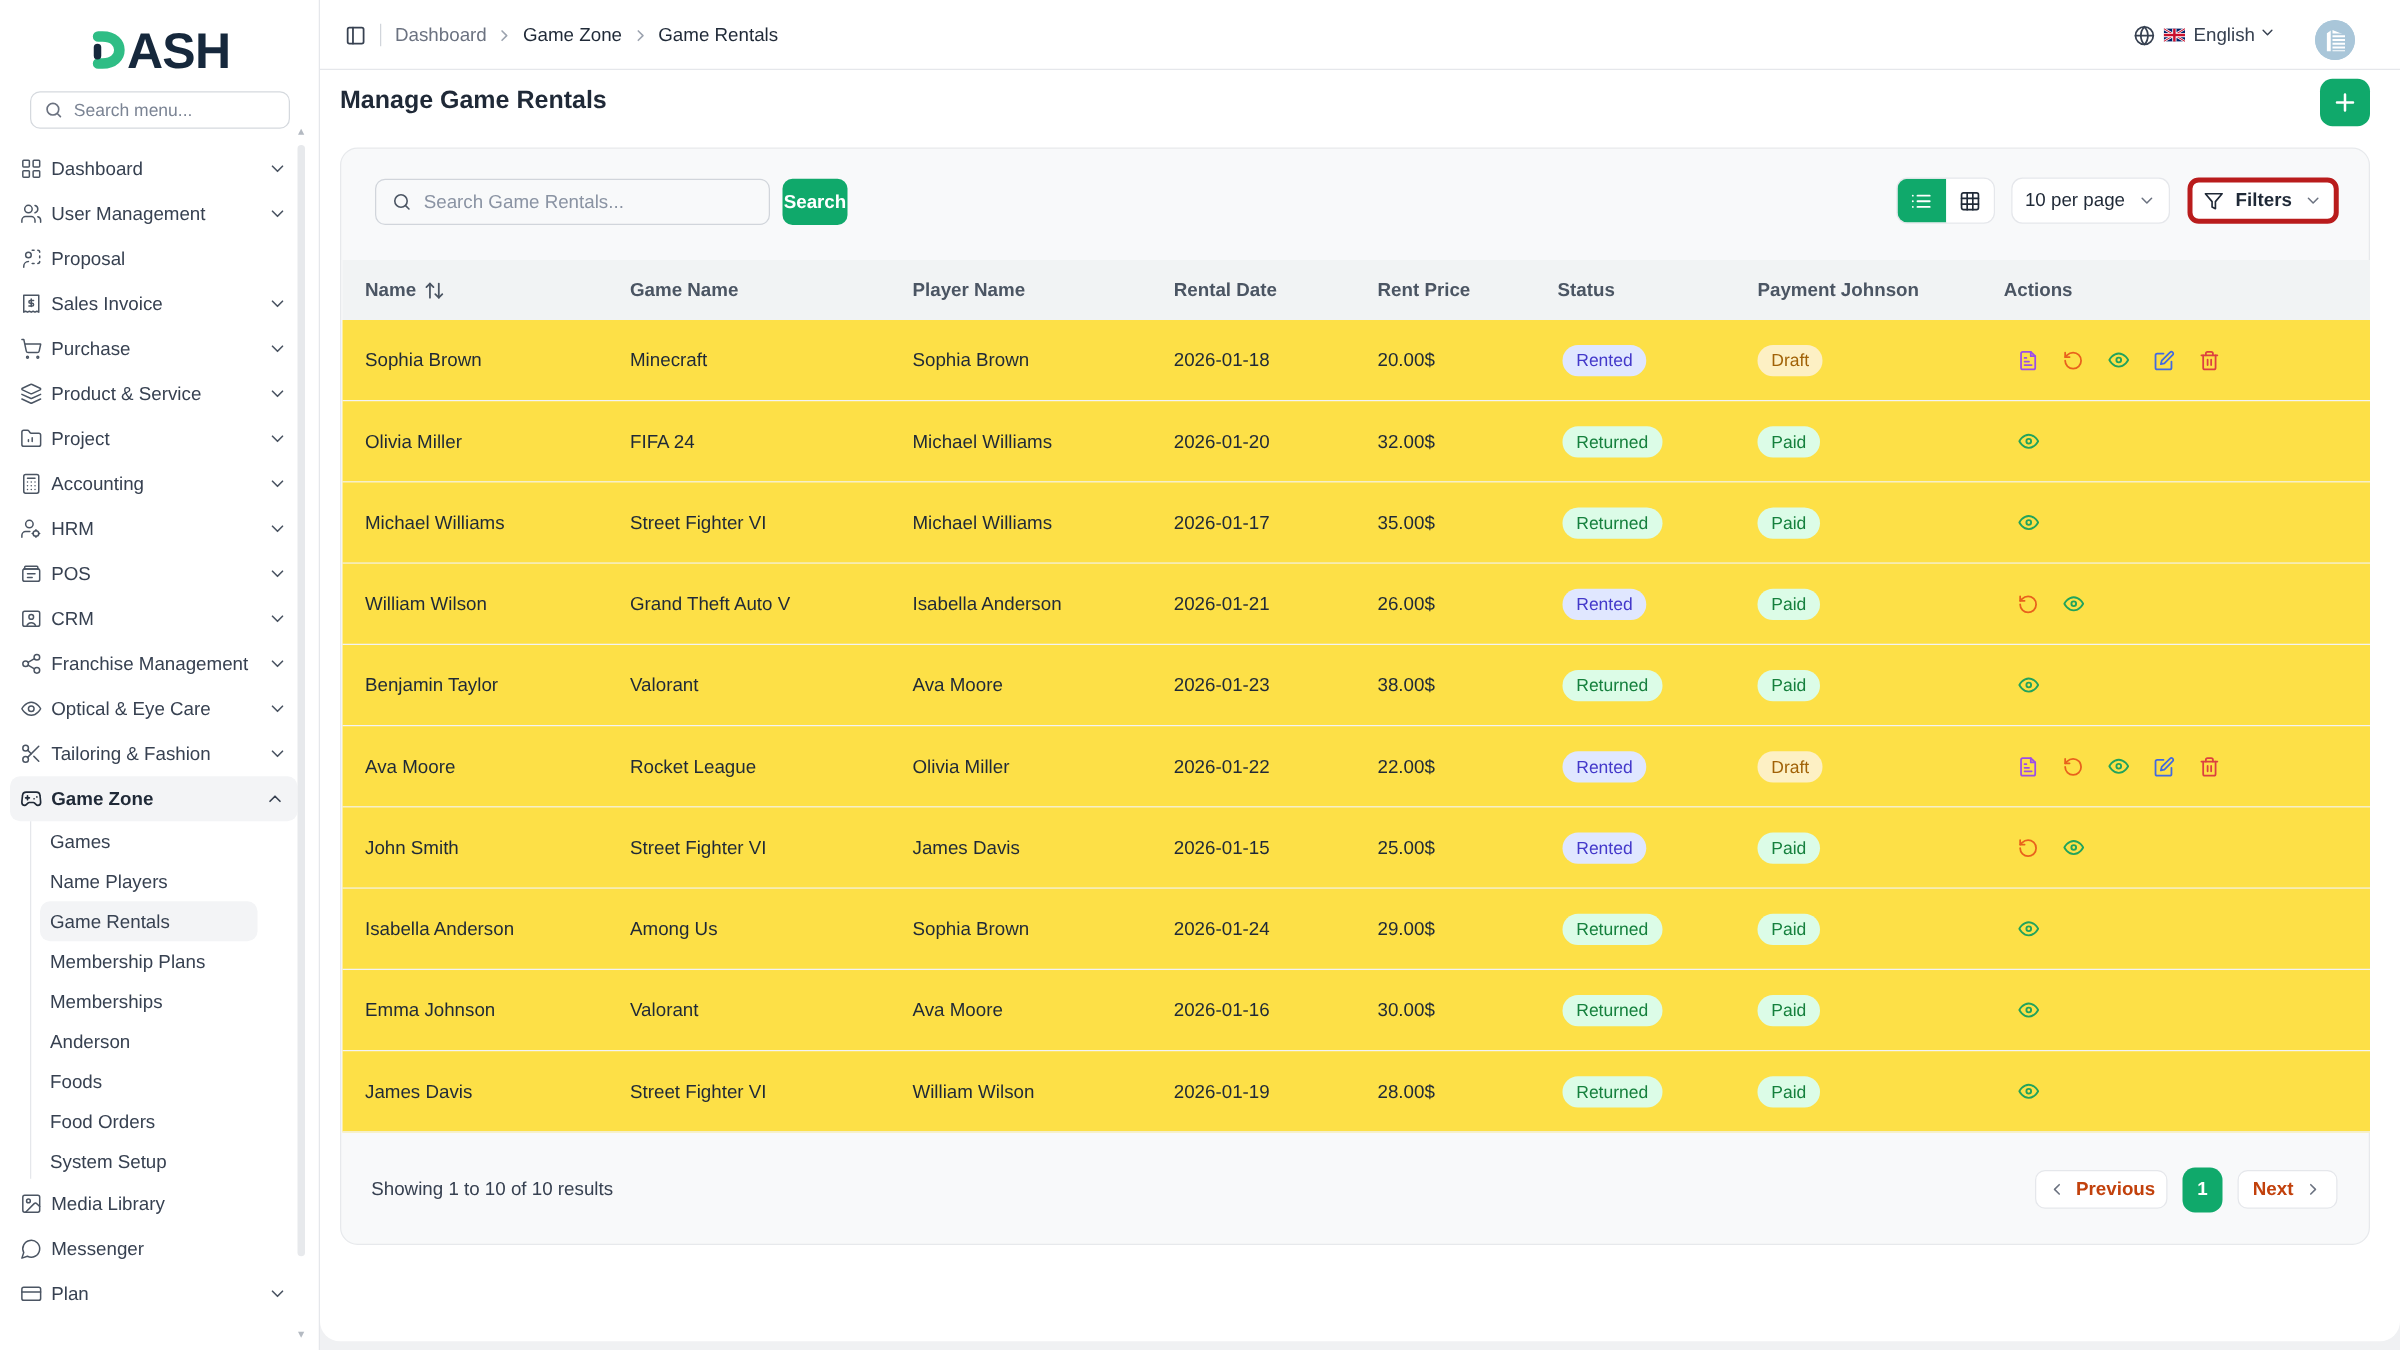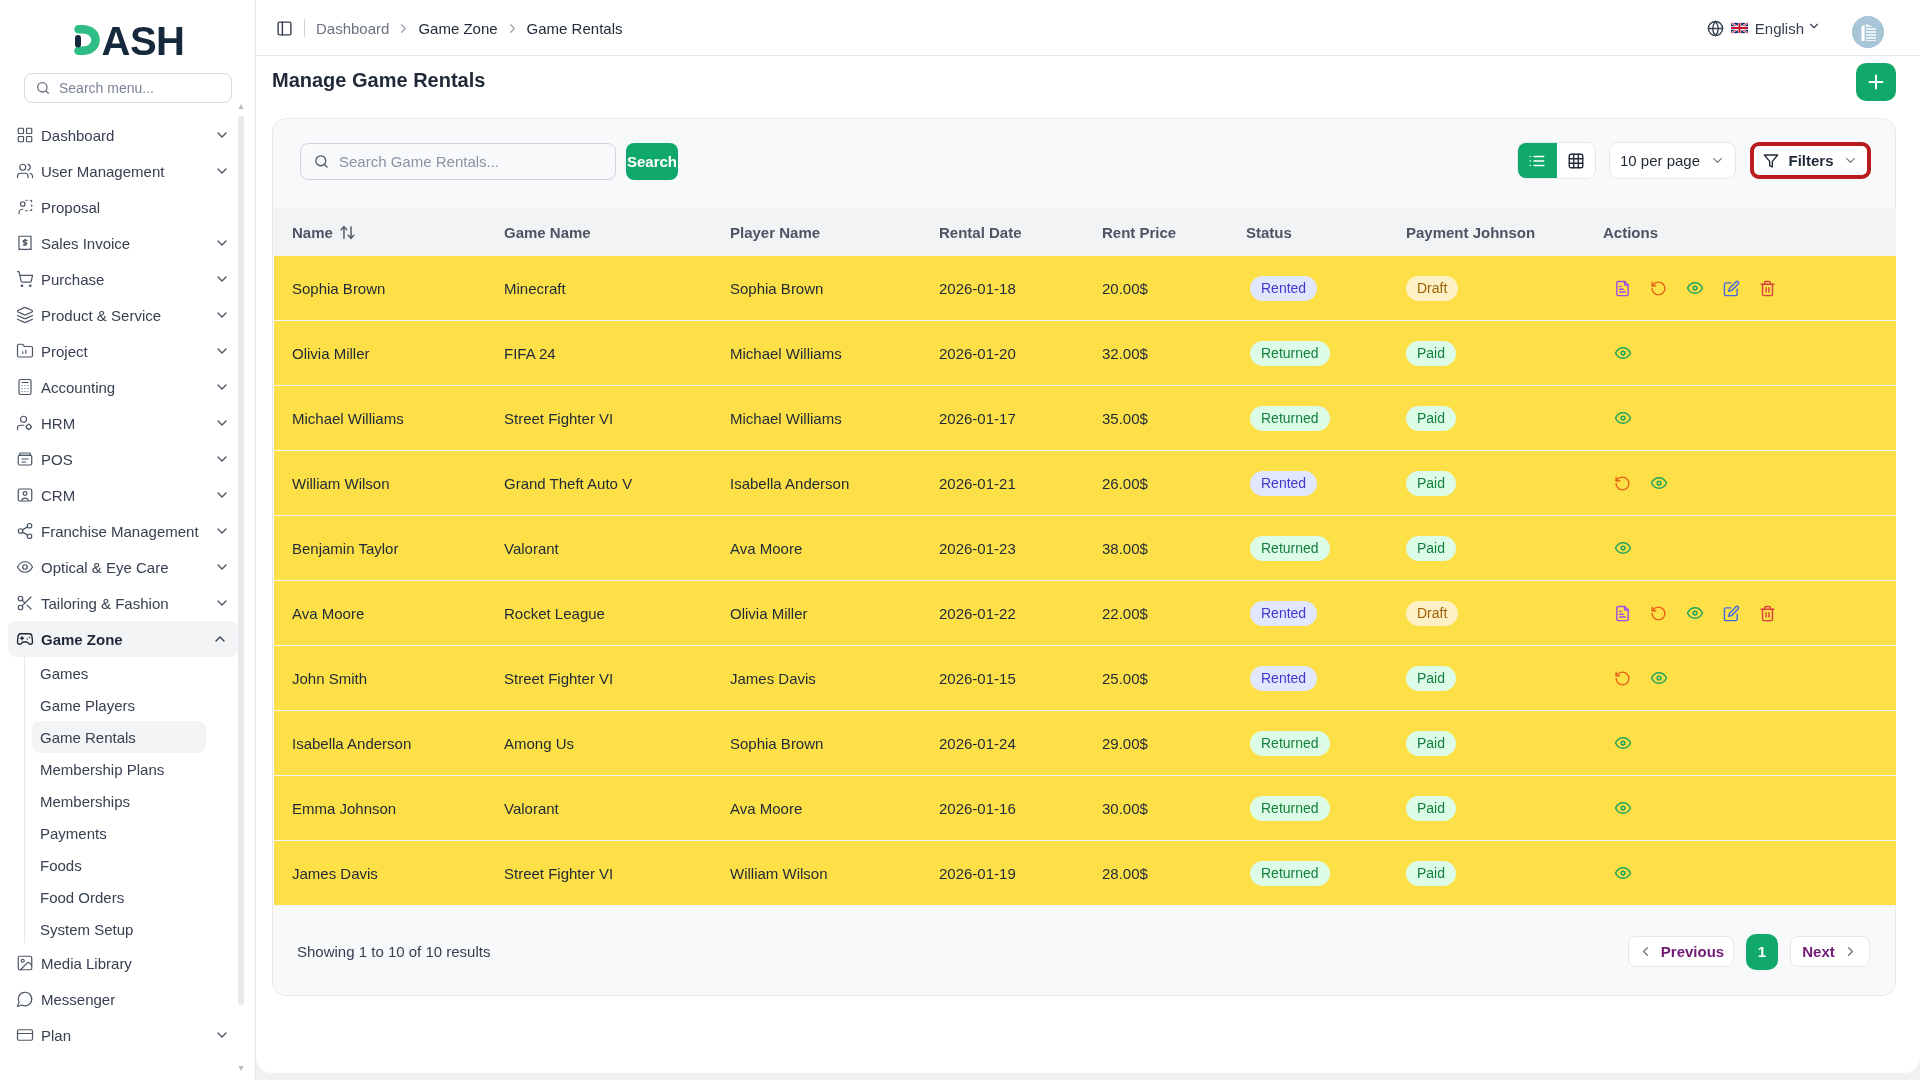--- a/index.html
+++ b/index.html
@@ -54,21 +54,21 @@
 .hname { display:flex; align-items:center; gap:6px; }
 .badge { display:inline-block; padding:4px 11px; border-radius:999px; font-size:14px; line-height:17px; }
 .trow .c6 .badge { margin-left:4px; }
 .b-blue { background:#e0e7ff; color:#4338ca; }
 .b-green { background:#dcfce7; color:#15803d; }
 .b-yellow { background:#fdf0c4; color:#a16207; }
 .acts { display:flex; align-items:center; gap:19px; padding-left:11px; }
 .tfoot { position:absolute; left:1px; top:787px; width:1622px; height:91px; display:flex; align-items:center; }
 .tfoot .res { margin-left:23px; font-size:15px; color:#374151; }
 .pgwrap { position:absolute; right:26px; top:0; height:91px; display:flex; align-items:center; gap:12px; }
-.pbtn { height:31px; border:1px solid #e5e7eb; border-radius:8px; display:flex; align-items:center; justify-content:center; gap:8px; font-size:15px; font-weight:bold; color:#701a75; background:#fff; }
+.pbtn { height:31px; border:1px solid #e5e7eb; border-radius:8px; display:flex; align-items:center; justify-content:center; gap:8px; font-size:15px; font-weight:bold; color:#c2410c; background:#fff; }
 .pbtn.prev { width:106px; }
 .pbtn.next { width:80px; }
 .pnum { width:32px; height:36px; background:#10a96b; border-radius:10px; color:#fff; font-size:15px; font-weight:bold; display:flex; align-items:center; justify-content:center; }
 </style></head>
 <body>
 <div class="bgstrip"></div>
 <div class="mainpanel"></div>
 <div class="sidebar">
 <div class="logo"><svg width="125" height="44" viewBox="0 0 125 44">
         <path d="M14.5 12.2 h 3.5 c 9.5 0 13.5 5.6 13.5 10.8 s -4 10.8 -13.5 10.8 h -3.5" fill="none" stroke="#2fbd85" stroke-width="8.5" stroke-linecap="round"></path>
@@ -255,25 +255,25 @@
           <path d="M17.32 5H6.68a4 4 0 0 0-4 3.74c-.08.68-.68 5.72-.68 7.26a3 3 0 0 0 3 3c1 0 1.5-.5 2-1l1.41-1.41a2 2 0 0 1 1.42-.59h4.34a2 2 0 0 1 1.42.59L17 18c.5.5 1 1 2 1a3 3 0 0 0 3-3c0-1.54-.6-6.58-.68-7.26a4 4 0 0 0-4-3.74z"></path>
         </svg>
         <span>Game Zone</span>
         <svg width="16" height="16" viewBox="0 0 24 24" fill="none" stroke="#374151" stroke-width="2" stroke-linecap="round" stroke-linejoin="round">
           <path d="m18 15-6-6-6 6"></path>
         </svg>
       </div>
 <div class="subwrap">
         <div class="guide"></div>
         <div class="sitem">Games</div>
-        <div class="sitem">Game Players</div>
+        <div class="sitem">Name Players</div>
         <div class="sitem active">Game Rentals</div>
         <div class="sitem">Membership Plans</div>
         <div class="sitem">Memberships</div>
-        <div class="sitem">Payments</div>
+        <div class="sitem">Anderson</div>
         <div class="sitem">Foods</div>
         <div class="sitem">Food Orders</div>
         <div class="sitem">System Setup</div>
       </div>
 <div class="nitem">
         <svg class="" width="18" height="18" viewBox="0 0 24 24" fill="none" stroke="#4b5563" stroke-width="1.6" stroke-linecap="round" stroke-linejoin="round">
           <rect x="3" y="3" width="18" height="18" rx="2"></rect>
           <circle cx="9" cy="9" r="2"></circle>
           <path d="m21 15-3.1-3.1a2 2 0 0 0-2.8 0L6 21"></path>
         </svg>

